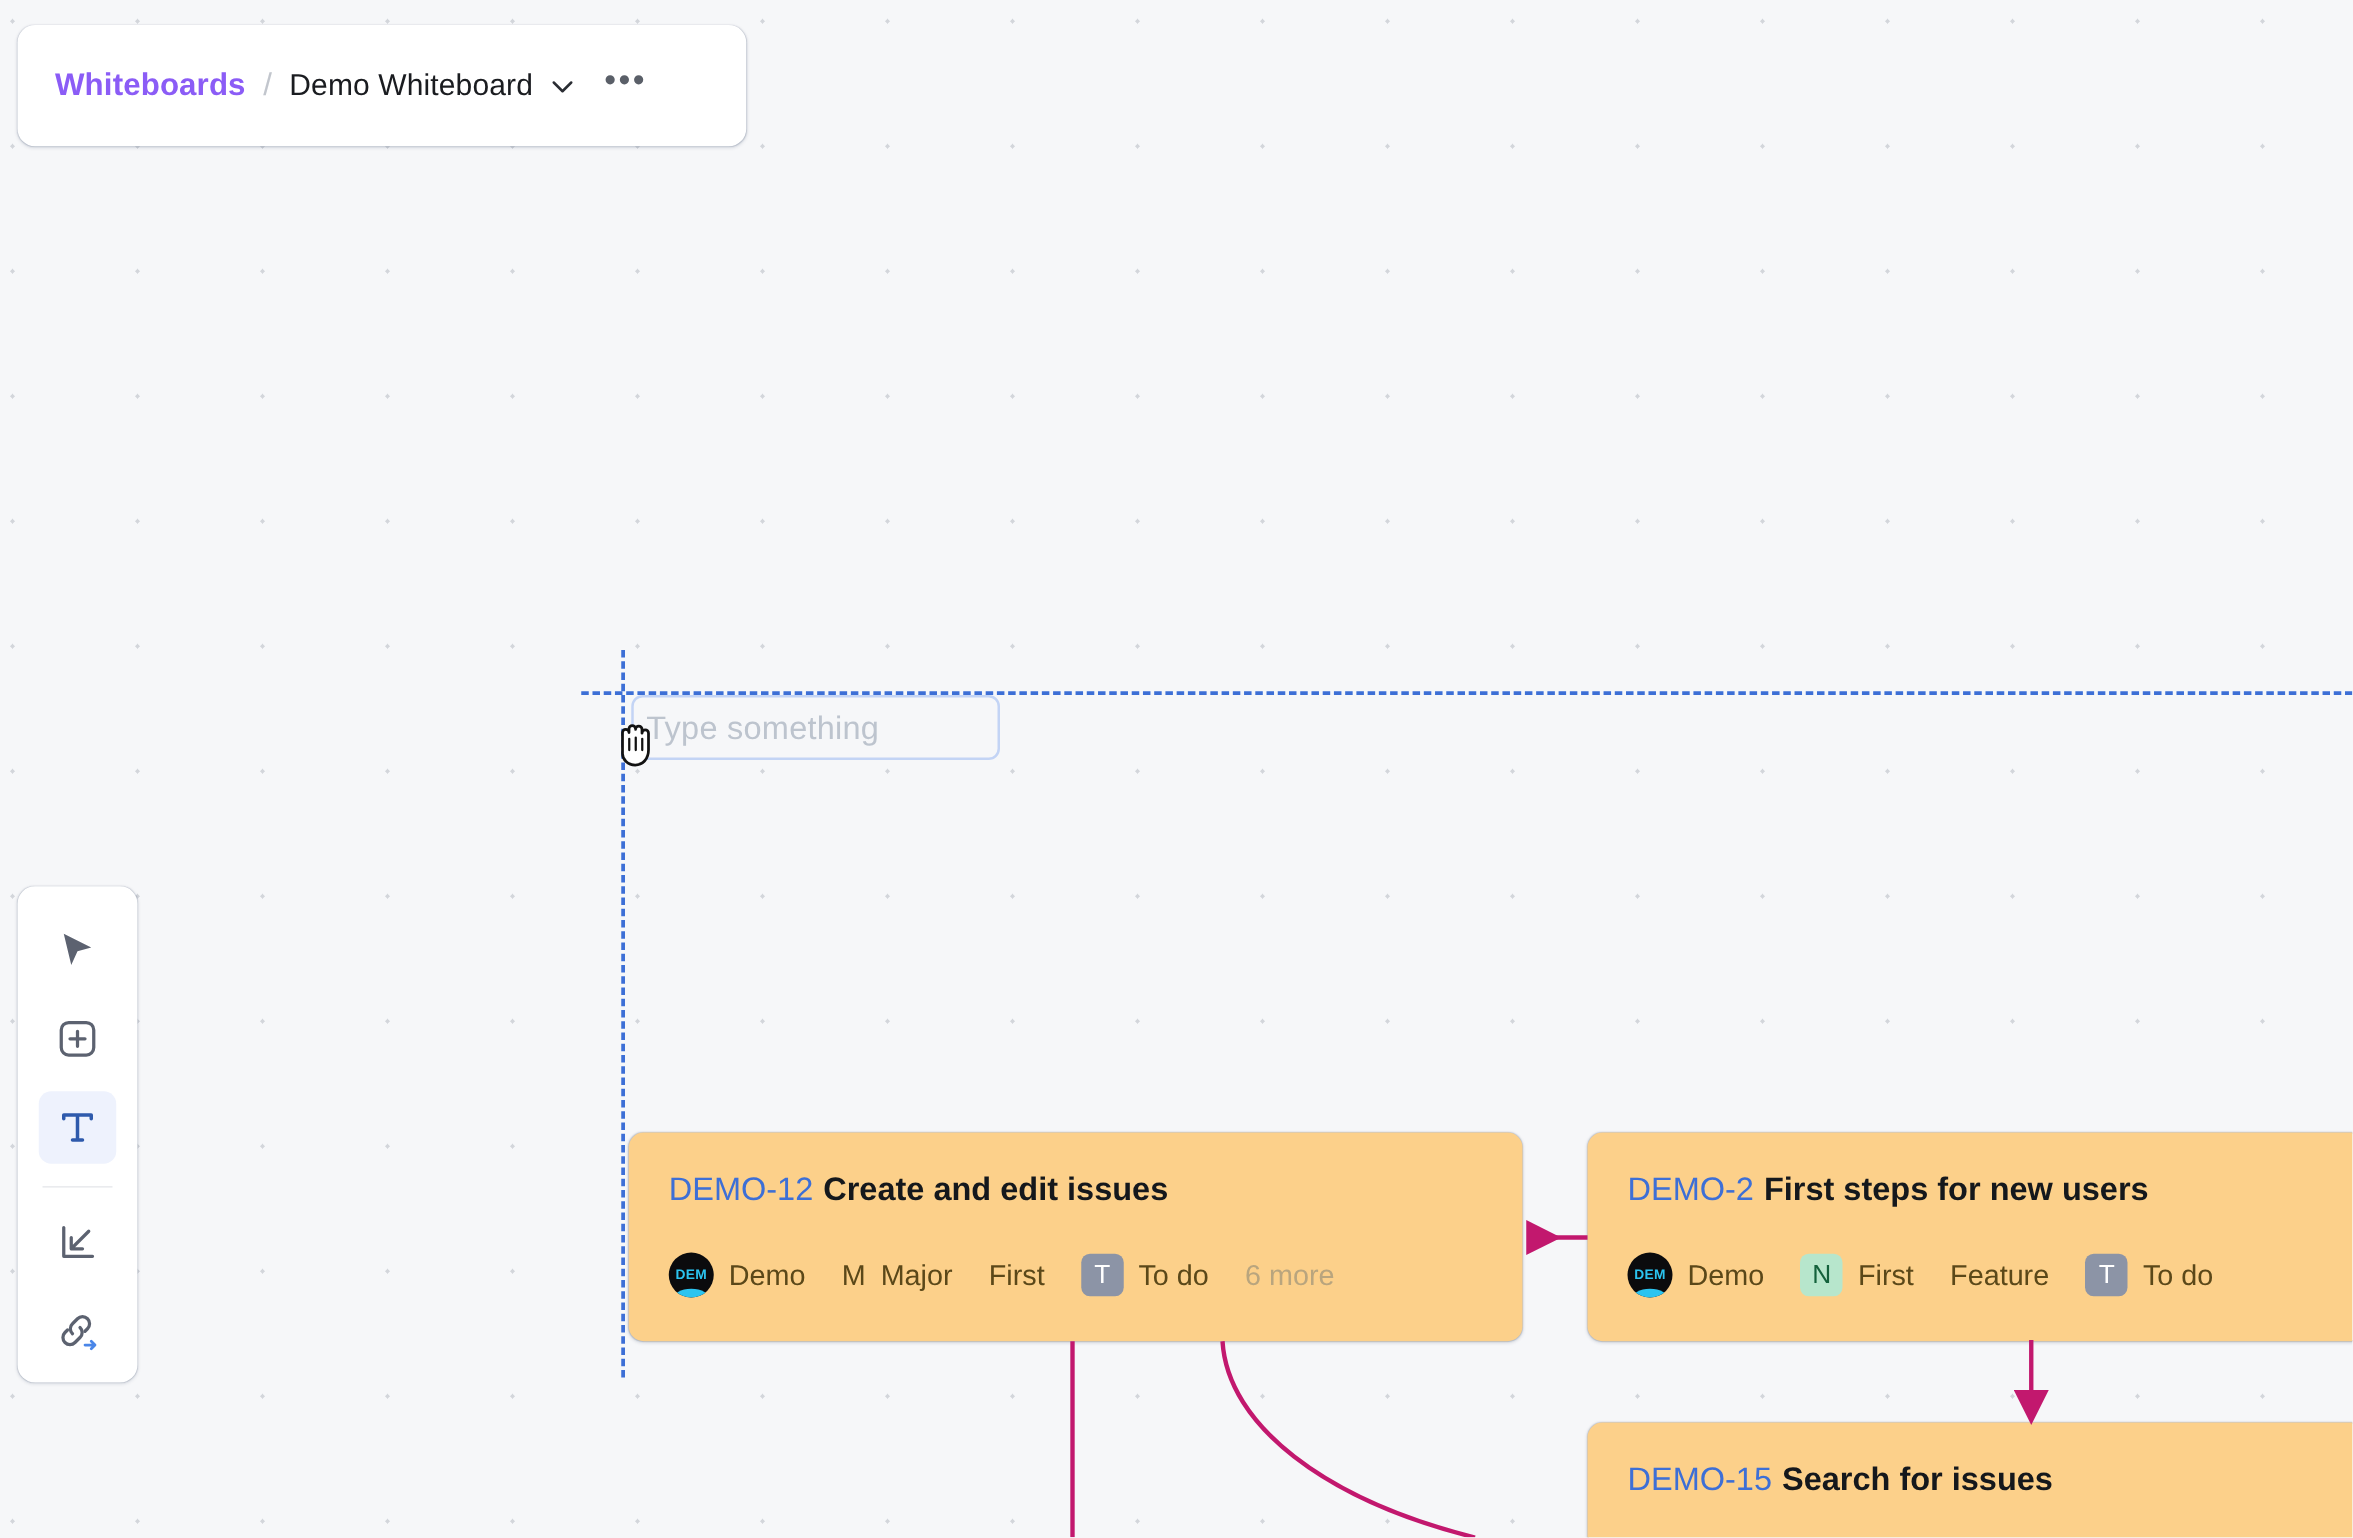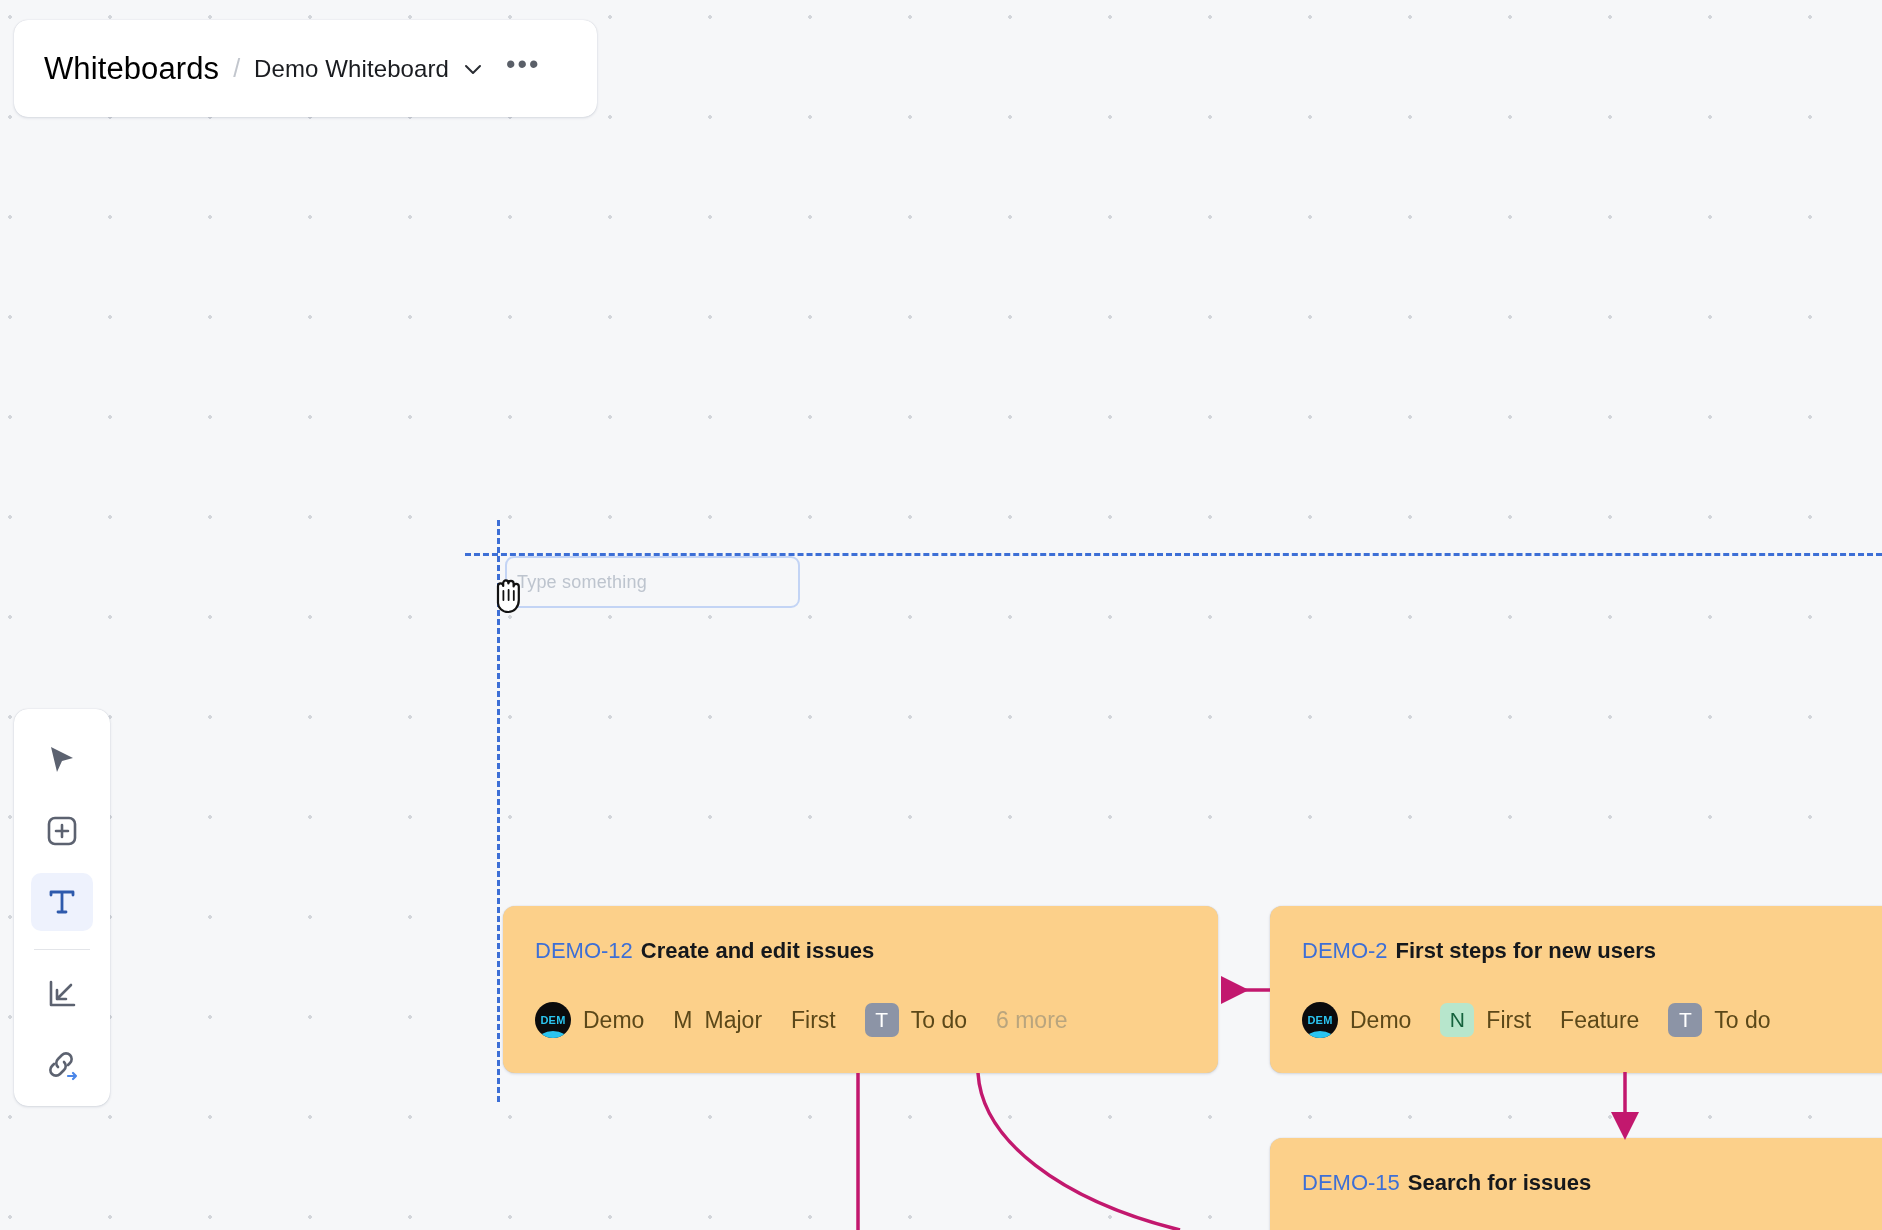--- a/index.html
+++ b/index.html
@@ -27,24 +27,25 @@
     width: 583px; height: 97px;
     background: #FFFFFF;
     border-radius: 14px;
     box-shadow: 0 1px 3px rgba(9,30,66,0.13), 0 0 1px rgba(9,30,66,0.18);
     display: flex;
     align-items: center;
     padding: 0 30px;
     gap: 0px;
   }
   .bc-root {
-    font-size: 31px;
-    color: #000000;
+    font-size: 25px;
+    color: #8b5cf6;
     letter-spacing: 0.1px;
     cursor: pointer;
+    font-weight: bold;
   }
   .bc-sep {
     font-size: 25px;
     color: #C2C6CD;
     margin: 0 14px;
   }
   .bc-current {
     font-size: 24px;
     color: #1A1C20;
     letter-spacing: 0.1px;
@@ -115,21 +116,21 @@
     left: 505px; top: 556px;
     width: 295px; height: 52px;
     border: 2px solid #C3D4F5;
     border-radius: 9px;
     background: transparent;
     display: flex;
     align-items: center;
     padding-left: 10px;
   }
   .text-input .placeholder {
-    font-size: 18px;
+    font-size: 26px;
     color: #BDC4CE;
     letter-spacing: 0.2px;
     white-space: nowrap;
   }
 
   
   .hand-cursor {
     position: absolute;
     left: 488px; top: 569px;
     width: 40px; height: 46px;
@@ -140,21 +141,21 @@
   
   .card {
     position: absolute;
     background: #FCD08A;
     border-radius: 12px;
     box-shadow: 0 1px 3px rgba(9,30,66,0.14), 0 0 1px rgba(9,30,66,0.2);
     padding: 30px 32px 0 32px;
     overflow: hidden;
   }
   .card-title {
-    font-size: 22px;
+    font-size: 26px;
     line-height: 30px;
     white-space: nowrap;
   }
   .card-key {
     color: #3D6FD6;
     font-weight: 400;
   }
   .card-summary {
     color: #15181C;
     font-weight: 700;

